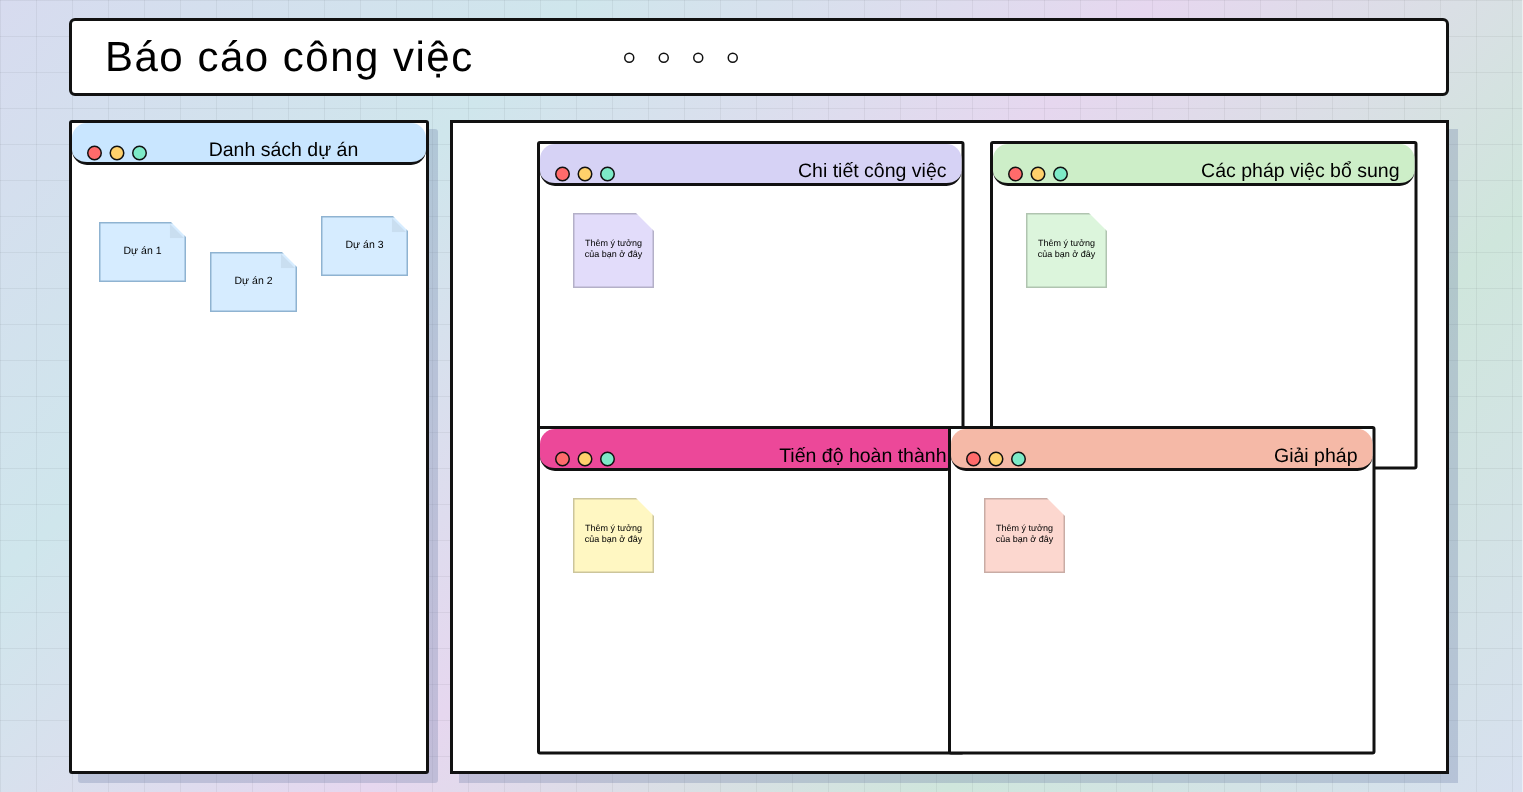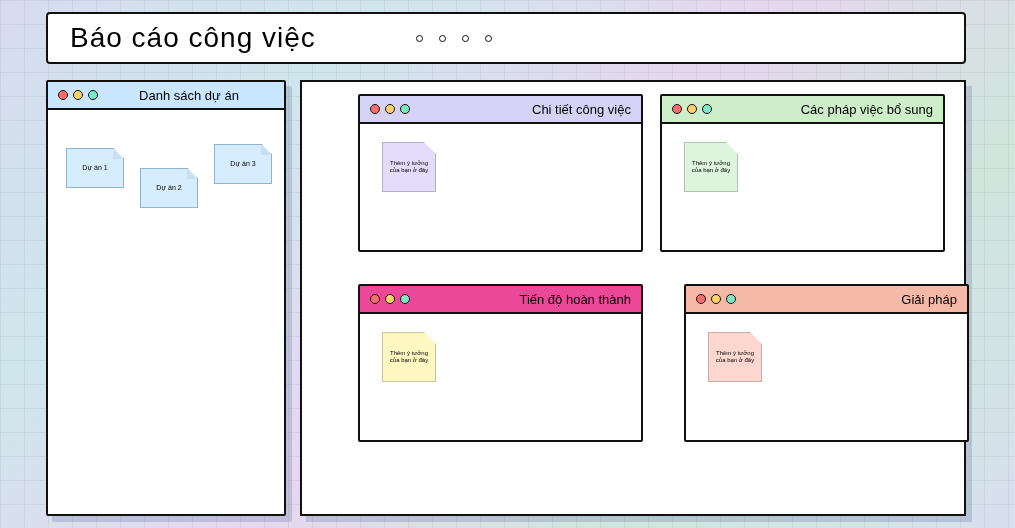--- a/index.html
+++ b/index.html
@@ -67,23 +67,24 @@
   .window {
     position: absolute;
     border: 2px solid #111;
     background: #fff;
     border-radius: 2px;
   }
   .window .hdr {
     height: 28px;
     border-bottom: 2px solid #111;
     display: flex;
-    align-items: center;
-    padding: 12px 10px;
+    align-items: flex-end;
+    padding: 1px 10px;
     gap: 6px;
+    border-radius: 10px;
   }
   .traffic {
     display: flex; gap: 5px;
   }
   .traffic i {
     width: 10px; height: 10px; border-radius: 50%;
     border: 1.5px solid #111;
     display: block;
   }
   .tl-r { background:#ff6b6b; }
@@ -134,26 +135,26 @@
     width:10px; height:10px;
     background: rgba(0,0,0,0.06);
     clip-path: polygon(0 0, 100% 100%, 0 100%);
   }
   #p1 { left: 18px;  top: 38px; }
   #p2 { left: 92px;  top: 58px; }
   #p3 { left: 166px; top: 34px; }
 
   
   .subwin {
-    width: 285px; height: 158px;
+    width: 285px; height: 219px;
   }
   #win-detail   { left: 358px; top: 94px; }
   #win-addwork  { left: 660px; top: 94px; }
   #win-progress { left: 358px; top: 284px; }
-  #win-solution { left: 684px; top: 284px; }
+  #win-solution { left: 632px; top: 284px; }
 
   #win-detail   .hdr { background:#d6d2f5; }
   #win-addwork  .hdr { background:#cdeec8; }
   #win-progress .hdr { background:#ec4899; }
   #win-solution .hdr { background:#f5b9a7; }
 
   .subwin .body { position: relative; height: calc(100% - 28px); }
 
   
   .note {

